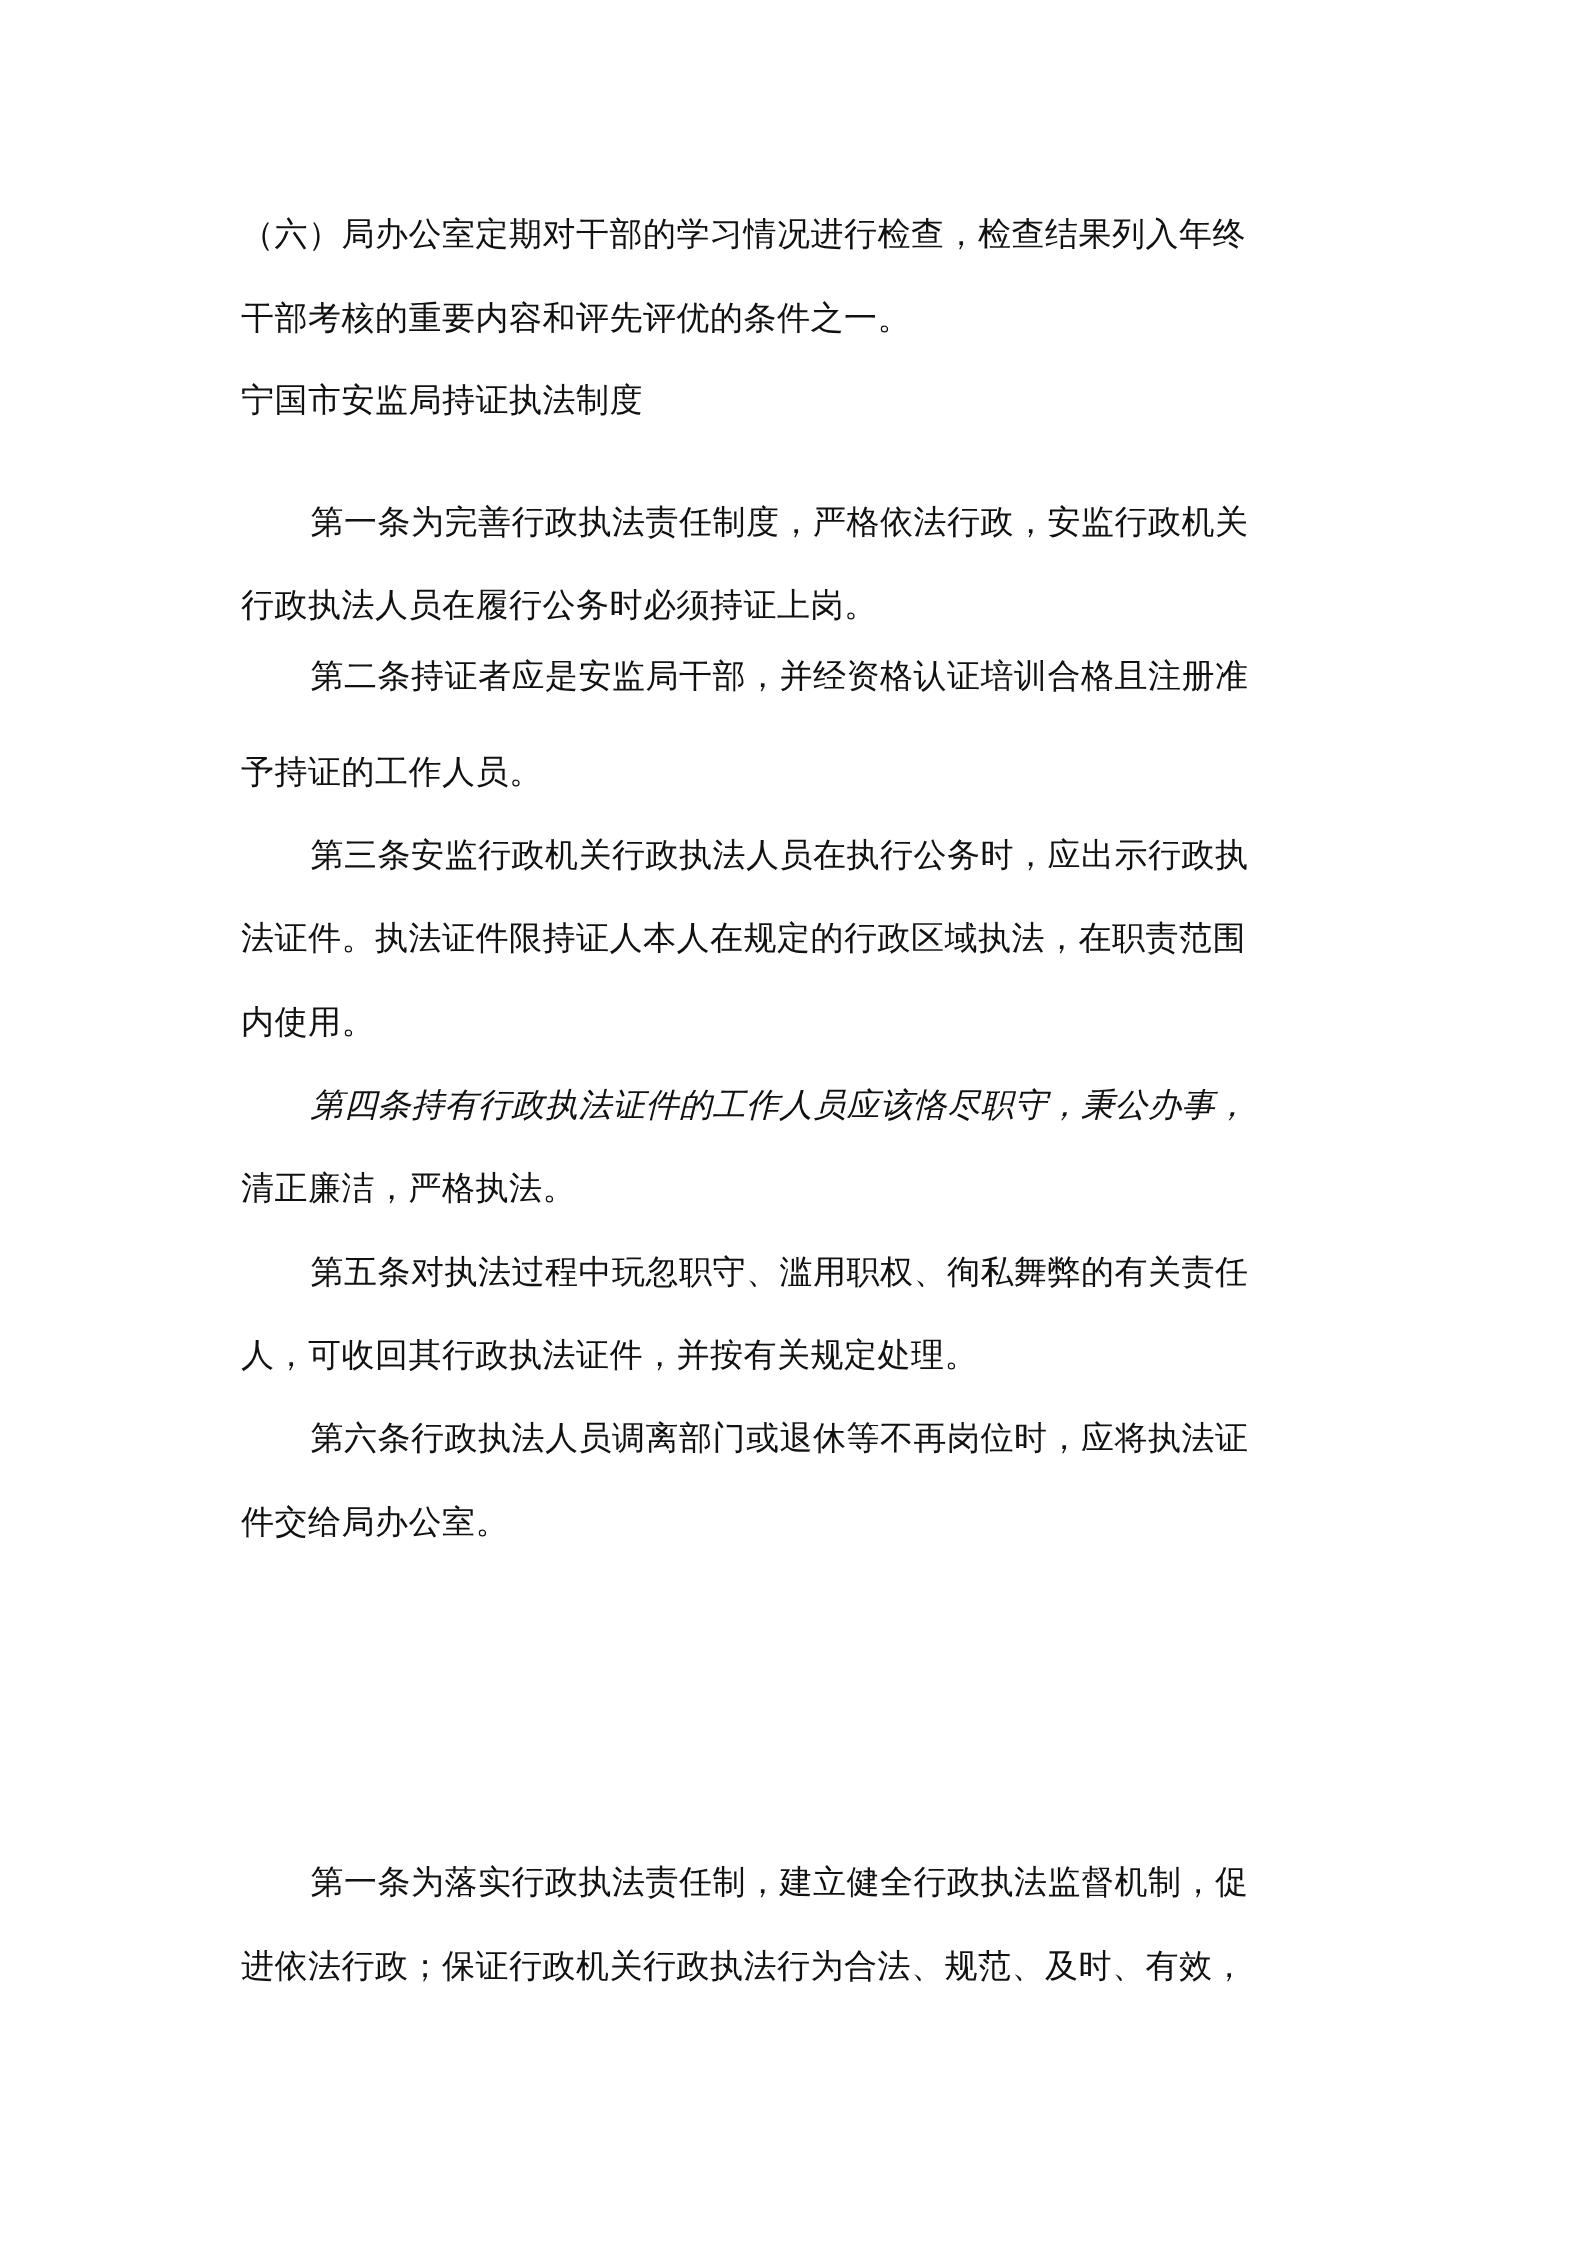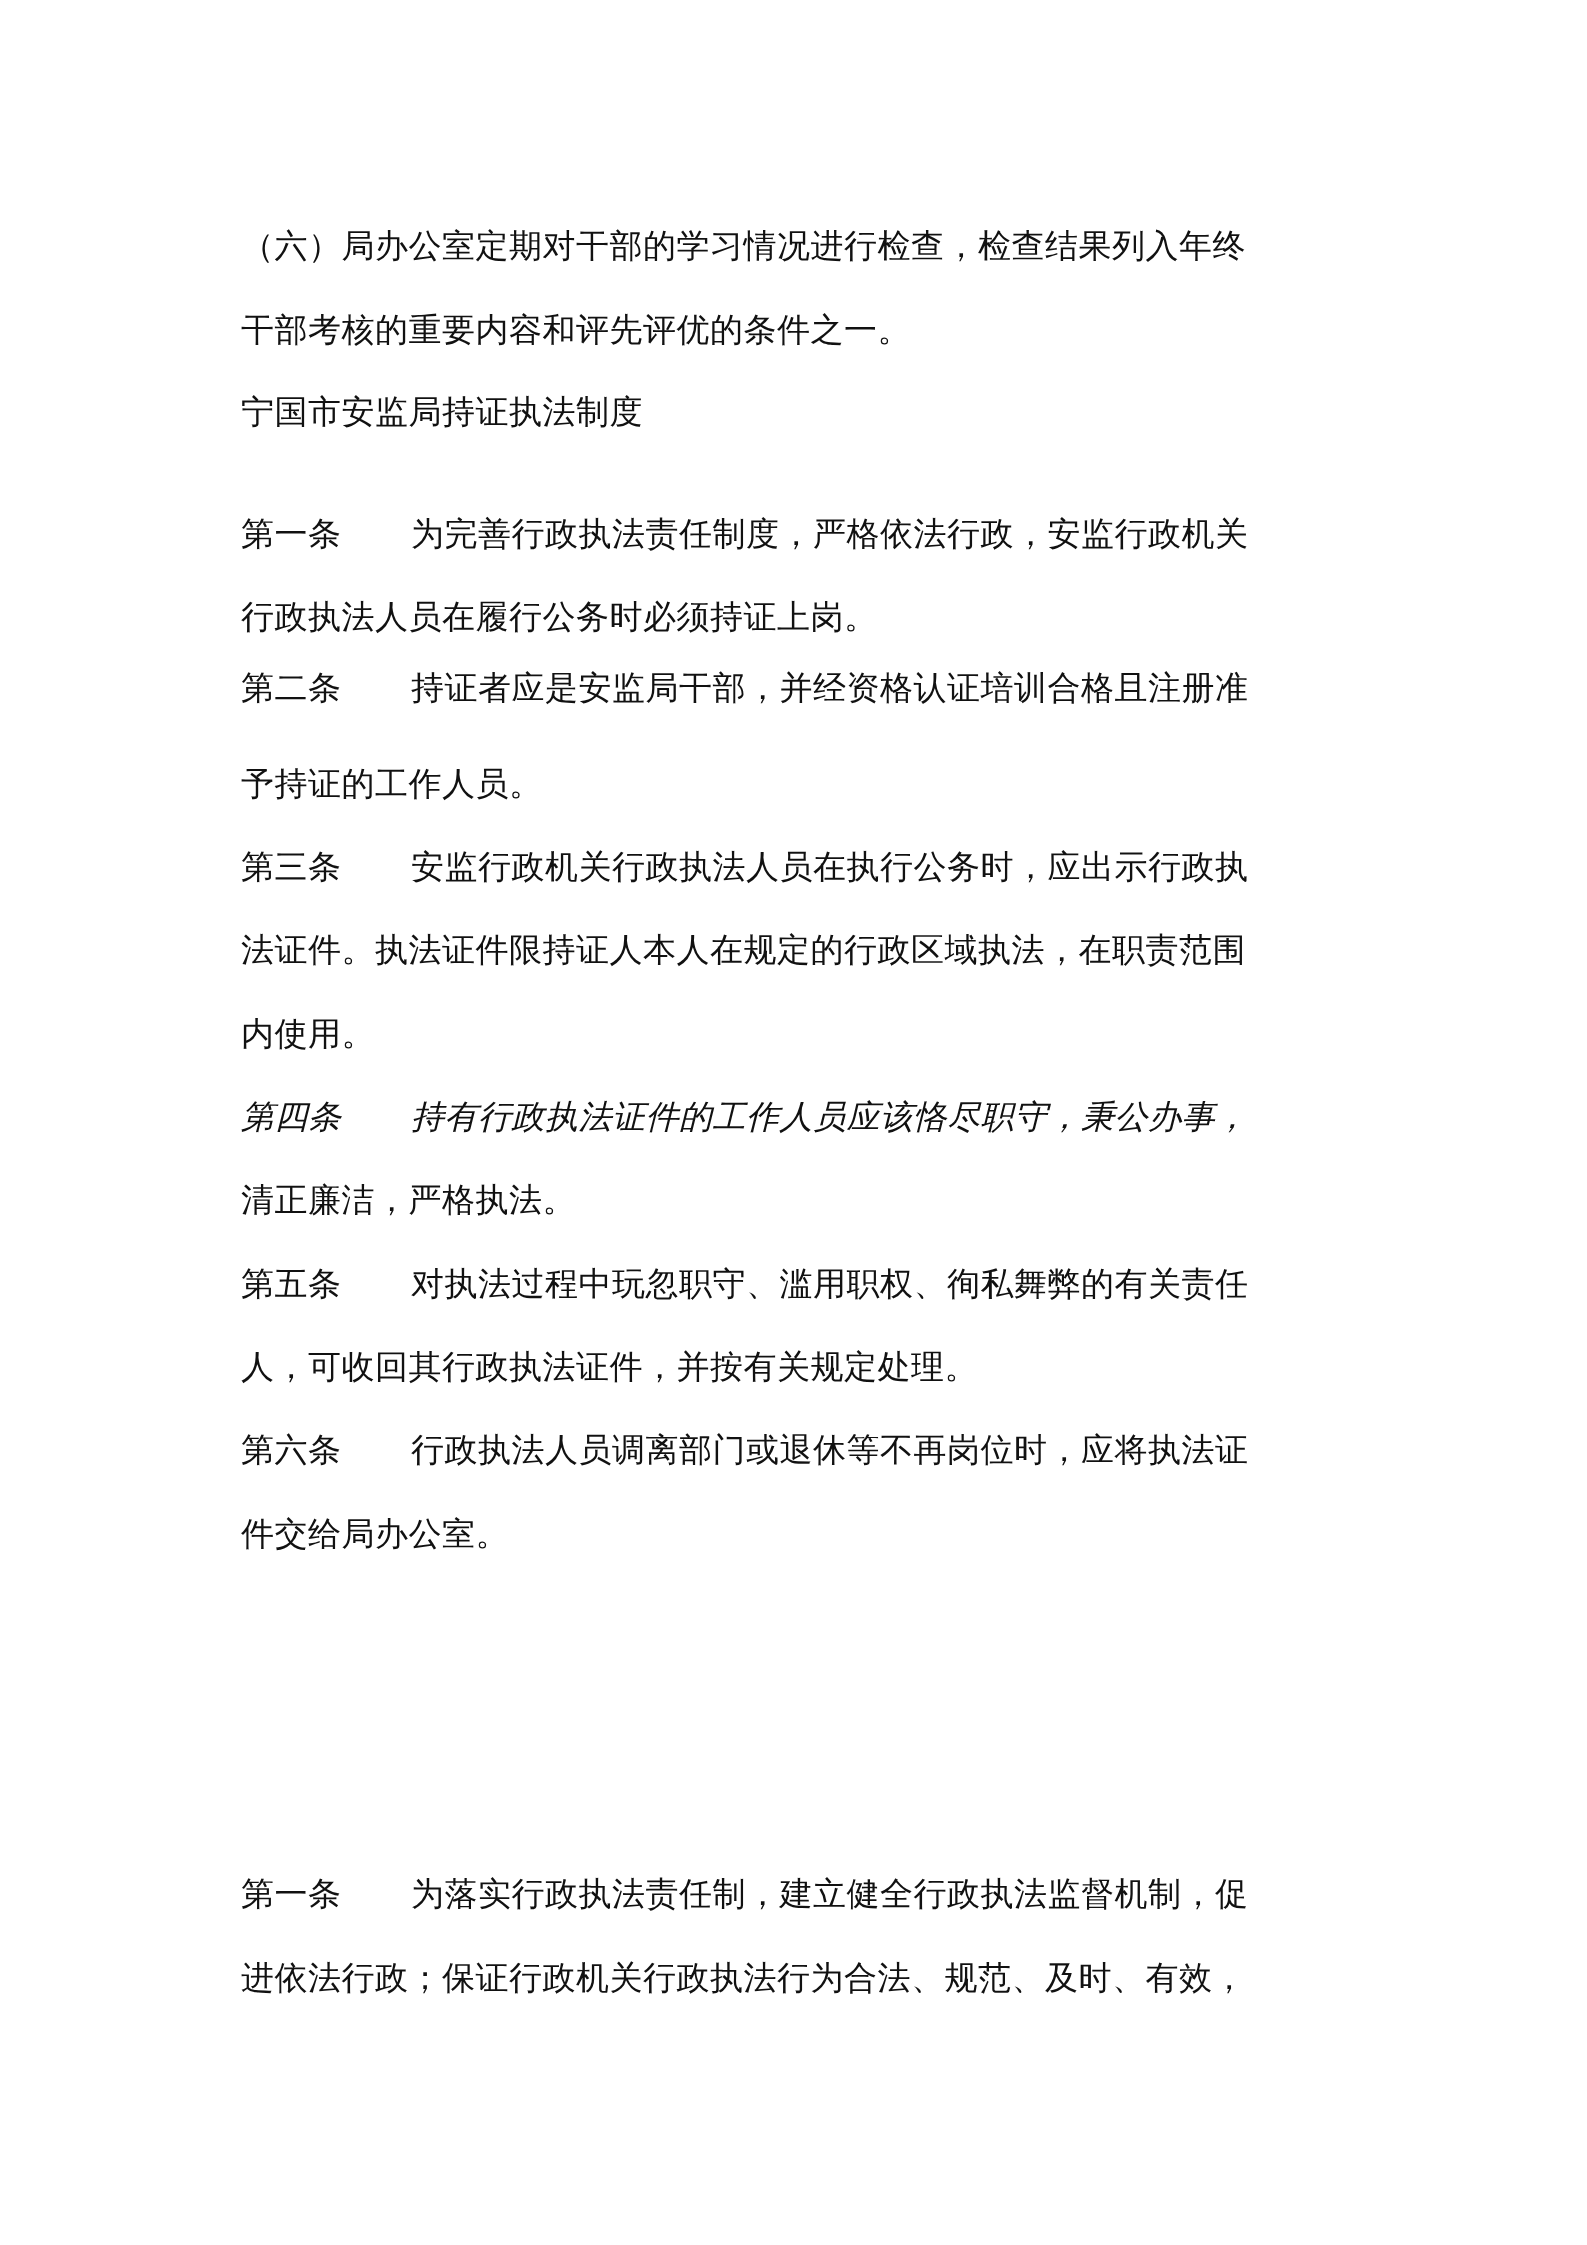--- a/index.html
+++ b/index.html
@@ -24,25 +24,25 @@
       background: #ffffff;
     }
     .line {
       position: absolute;
       left: 241px;
       font-size: 33px;
       line-height: 40px;
       height: 40px;
       white-space: nowrap;
       letter-spacing: 0.5px;
-      margin-top: 12px;
     }
     .art-label {
       display: inline-block;
       width: 170px;
+      text-align: right;
     }
   </style>
 </head>
 <body>
 
 <div class="page">
 
   <div class="line" style="top:214px;">（六）局办公室定期对干部的学习情况进行检查，检查结果列入年终</div>
   <div class="line" style="top:298px;">干部考核的重要内容和评先评优的条件之一。</div>
 

